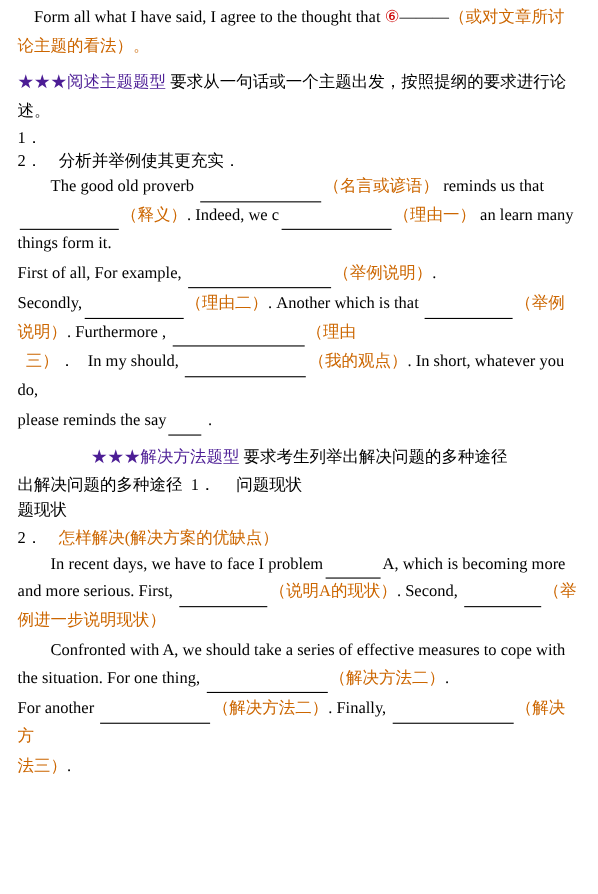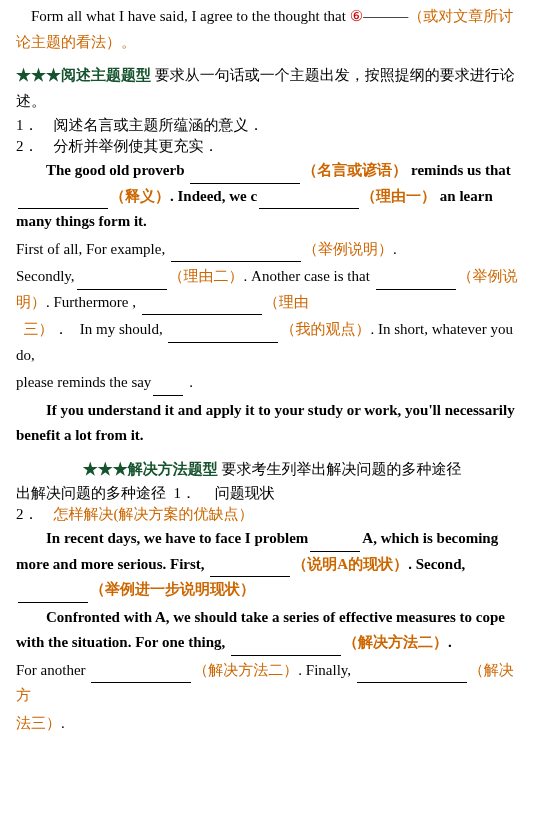--- a/index.html
+++ b/index.html
@@ -25,32 +25,31 @@
       line-height: 1.7;
       margin-bottom: 2px;
     }
     .red {
       color: #cc0000;
     }
     .orange {
       color: #cc6600;
     }
     .star-heading {
-      color: #14532d;
-      font-weight: bold;
+      color: #4c1d95;
+      font-weight: normal;
     }
     .dash-fill {
       display: inline-block;
       border-bottom: 1.5px solid #000;
       vertical-align: bottom;
       margin: 0 2px;
     }
     .indent1 {
       text-indent: 2em;
-      font-weight: bold;
     }
     p {
       line-height: 1.75;
       margin-bottom: 1px;
     }
     .num-item {
       display: flex;
       align-items: flex-start;
       margin-bottom: 2px;
     }
@@ -69,61 +68,58 @@
     <span class="red"> ⑥</span><span>———</span><span class="orange">（或对文章所讨论主题的看法）。</span>
   </p>
 
   <p class="line" style="margin-top:8px;">
     <span class="star-heading">★★★阅述主题题型</span>
     <span>要求从一句话或一个主题出发，按照提纲的要求进行论述。</span>
   </p>
 
   <div class="num-item">
     <span class="num-label">1．</span>
-    <span>阅述名言或主题所蕴涵的意义．</span>
   </div>
 
   <div class="num-item">
     <span class="num-label">2．&nbsp;&nbsp;&nbsp;</span>
     <span>分析并举例使其更充实．</span>
   </div>
 
   <p class="line indent1">
     <span>The good old proverb </span><span class="dash-fill" style="width:110px;"></span><span class="orange">（名言或谚语）</span> <span>reminds us that</span>
     <span class="dash-fill" style="width:90px;"></span><span class="orange">（释义）</span><span>. Indeed, we c</span><span class="dash-fill" style="width:100px;"></span><span class="orange">（理由一）</span> <span>an learn many things form it.</span>
   </p>
 
   <p class="line">
     <span>First of all, For example, </span><span class="dash-fill" style="width:130px;"></span><span class="orange">（举例说明）</span><span>.</span>
   </p>
 
   <p class="line">
-    <span>Secondly,</span><span class="dash-fill" style="width:90px;"></span><span class="orange">（理由二）</span><span>. Another case is that</span>
+    <span>Secondly,</span><span class="dash-fill" style="width:90px;"></span><span class="orange">（理由二）</span><span>. Another which is that</span>
     <span class="dash-fill" style="width:80px;"></span><span class="orange">（举例说明）</span><span>. Furthermore ,</span> <span class="dash-fill" style="width:120px;"></span><span class="orange">（理由</span>
   </p>
   <p class="line">
     &nbsp;&nbsp;<span class="orange">三）</span>．&nbsp;&nbsp; <span>In my should, </span><span class="dash-fill" style="width:110px;"></span><span class="orange">（我的观点）</span><span>. In short, whatever you do,</span>
   </p>
 
   <p class="line">
     <span>please reminds the say</span><span class="dash-fill" style="width:30px;"></span>&nbsp;.
   </p>
 
-  <p class="line indent1">
-    <span>If you understand it and apply it to your study or work, you'll necessarily benefit a lot from it.</span>
-  </p>
 
   <p class="line" style="margin-top:8px;text-align:center;">
     <span class="star-heading">★★★解决方法题型</span>&nbsp;<span>要求考生列举出解决问题的多种途径</span>
   </p>
 
   <div class="num-item">
     <span class="num-label">出解决问题的多种途径&nbsp;&nbsp;1．&nbsp;&nbsp;&nbsp;&nbsp;&nbsp;</span>
     <span>问题现状</span>
   </div>
+  <p class="line" style="margin-left:0;">题现状</p>
 
   <div class="num-item">
     <span class="num-label">2．&nbsp;&nbsp;&nbsp;</span>
     <span class="orange">怎样解决(解决方案的优缺点）</span>
   </div>
 
   <p class="line indent1">
     <span>In recent days, we have to face I problem</span><span class="dash-fill" style="width:50px;"></span><span>A</span><span>, which is becoming more and more serious. First, </span><span class="dash-fill" style="width:80px;"></span><span class="orange">（说明A的现状）</span><span>. Second,</span>
     <span class="dash-fill" style="width:70px;"></span><span class="orange">（举例进一步说明现状）</span>
   </p>

